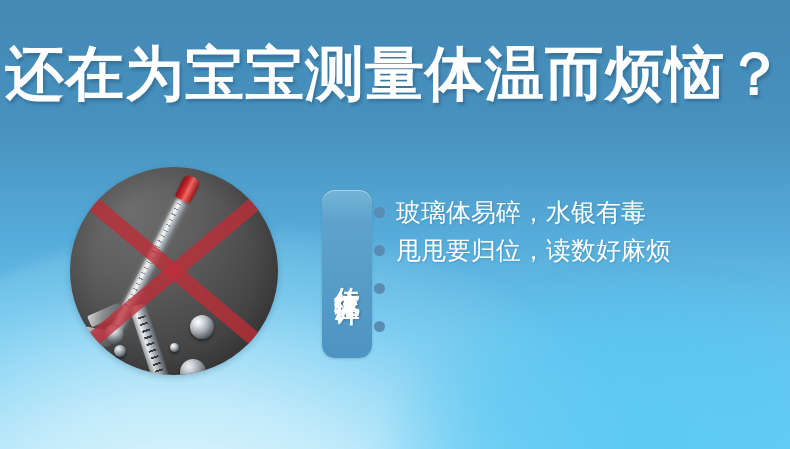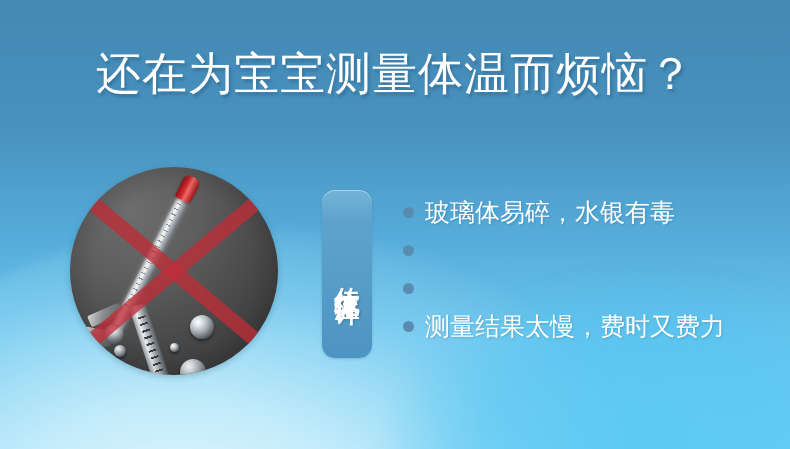--- a/index.html
+++ b/index.html
@@ -55,23 +55,23 @@
   }
 
   
   #headline {
     position: absolute;
     left: 0;
     top: 46px;
     width: 790px;
     text-align: center;
     color: #ffffff;
-    font-size: 45px;
+    font-size: 59px;
     line-height: 56px;
-    font-weight: normal;
+    font-weight: bold;
     letter-spacing: 1px;
     white-space: nowrap;
     text-shadow: 2px 3px 3px rgba(30,80,115,0.42);
   }
 
   
   #photo-circle {
     position: absolute;
     left: 70px;
     top: 167px;
@@ -228,21 +228,21 @@
     font-weight: bold;
     writing-mode: vertical-rl;
     text-orientation: upright;
     letter-spacing: 3px;
     text-shadow: 1px 1px 2px rgba(35,85,120,0.35);
   }
 
   
   #bullets {
     position: absolute;
-    left: 403px;
+    left: 374px;
     top: 193px;
     width: 370px;
   }
   .bullet-row {
     display: flex;
     align-items: center;
     height: 38px;
   }
   .bullet-dot {
     width: 11px;
@@ -306,23 +306,23 @@
     <span id="badge-text">传统体温计</span>
   </div>
 
   <div id="bullets">
     <div class="bullet-row">
       <span class="bullet-dot"></span>
       <span class="bullet-label">玻璃体易碎，水银有毒</span>
     </div>
     <div class="bullet-row">
       <span class="bullet-dot"></span>
+      <span class="bullet-label">甩甩要归位，读数好麻烦</span>
     </div>
     <div class="bullet-row">
       <span class="bullet-dot"></span>
     </div>
     <div class="bullet-row">
       <span class="bullet-dot"></span>
-      <span class="bullet-label">测量结果太慢，费时又费力</span>
     </div>
   </div>
 
 </div>
 
 </body></html>

